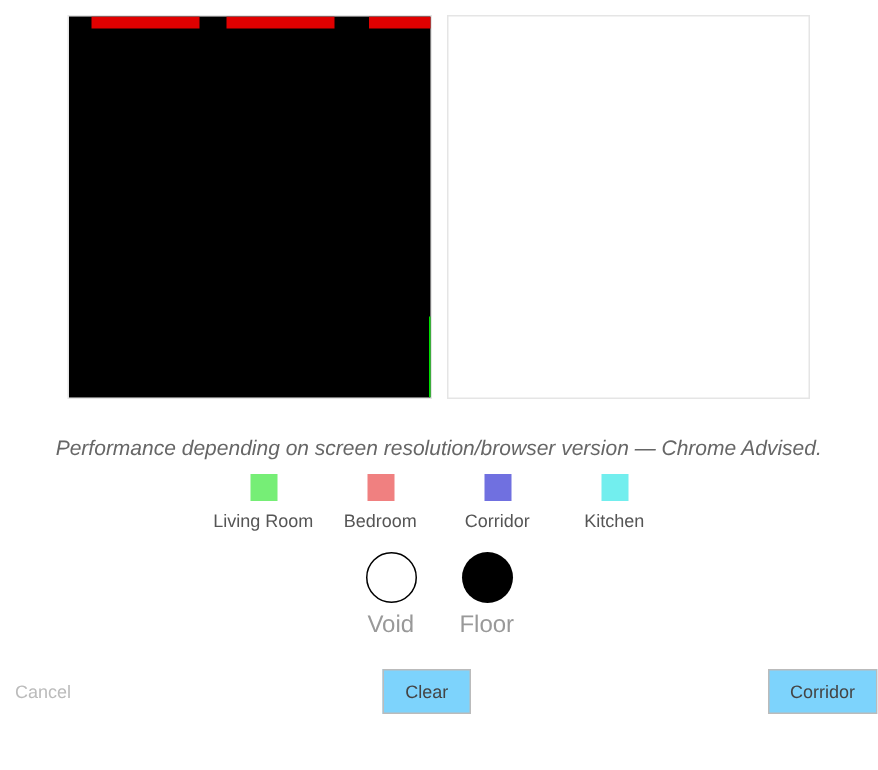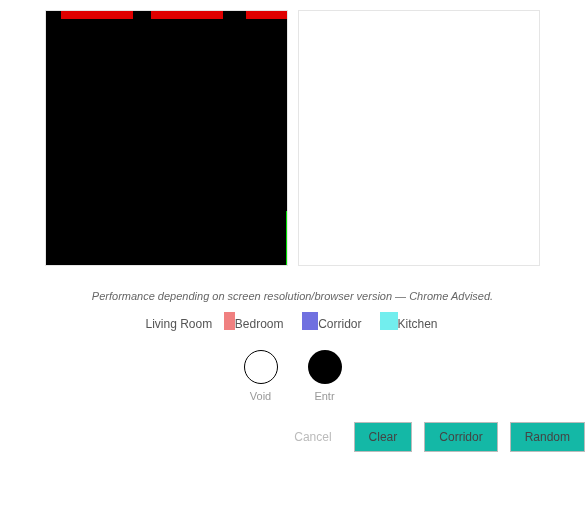--- a/index.html
+++ b/index.html
@@ -29,31 +29,32 @@
     height: 100%;
     background: #000;
     position: relative;
     overflow: hidden;
   }
   .segment { position: absolute; }
   .note {
     text-align: center;
     font-style: italic;
     color: #666;
-    font-size: 11px;
+    font-size: 14px;
     margin: 14px 0 10px;
   }
   .swatch-row {
     display: flex;
     justify-content: center;
     gap: 18px;
     margin-bottom: 14px;
   }
   .swatch-item {
     display: flex;
+    flex-direction: column;
     align-items: center;
     width: 60px;
     text-align: center;
   }
   .swatch {
     width: 18px;
     height: 18px;
     margin-bottom: 6px;
   }
   .swatch-label {
@@ -79,34 +80,34 @@
     width: 34px;
     height: 34px;
     border-radius: 50%;
     margin-bottom: 6px;
   }
   .tool-circle.outline {
     border: 1px solid #000;
     background: #fff;
   }
   .tool-label {
-    font-size: 11px;
+    font-size: 16px;
     color: #999;
     font-weight: 300;
   }
   .button-row {
     display: flex;
-    justify-content: flex-end;
+    justify-content: space-between;
     align-items: center;
     gap: 12px;
     margin-top: 18px;
   }
   .btn {
     border: 1px solid #bbb;
-    background: #14b8a6;
+    background: #7dd3fc;
     padding: 7px 14px;
     font-size: 12px;
     color: #444;
     cursor: pointer;
     font-family: inherit;
     font-weight: 300;
   }
   .btn-ghost {
     border: none;
     background: none;
@@ -156,22 +157,21 @@
     </div>
   </div>
 
 <div class="tool-row" id="tool-row">
     <div class="tool-item">
       <div class="tool-circle outline"></div>
       <span class="tool-label">Void</span>
     </div>
     <div class="tool-item">
       <div class="tool-circle" style="background: rgb(0, 0, 0);"></div>
-      <span class="tool-label">Entr</span>
+      <span class="tool-label">Floor</span>
     </div>
   </div>
 
 <div class="button-row">
   <button class="btn-ghost">Cancel</button>
   <button class="btn">Clear</button>
   <button class="btn">Corridor</button>
-  <button class="btn">Random</button>
 </div>
 
 </body></html>

